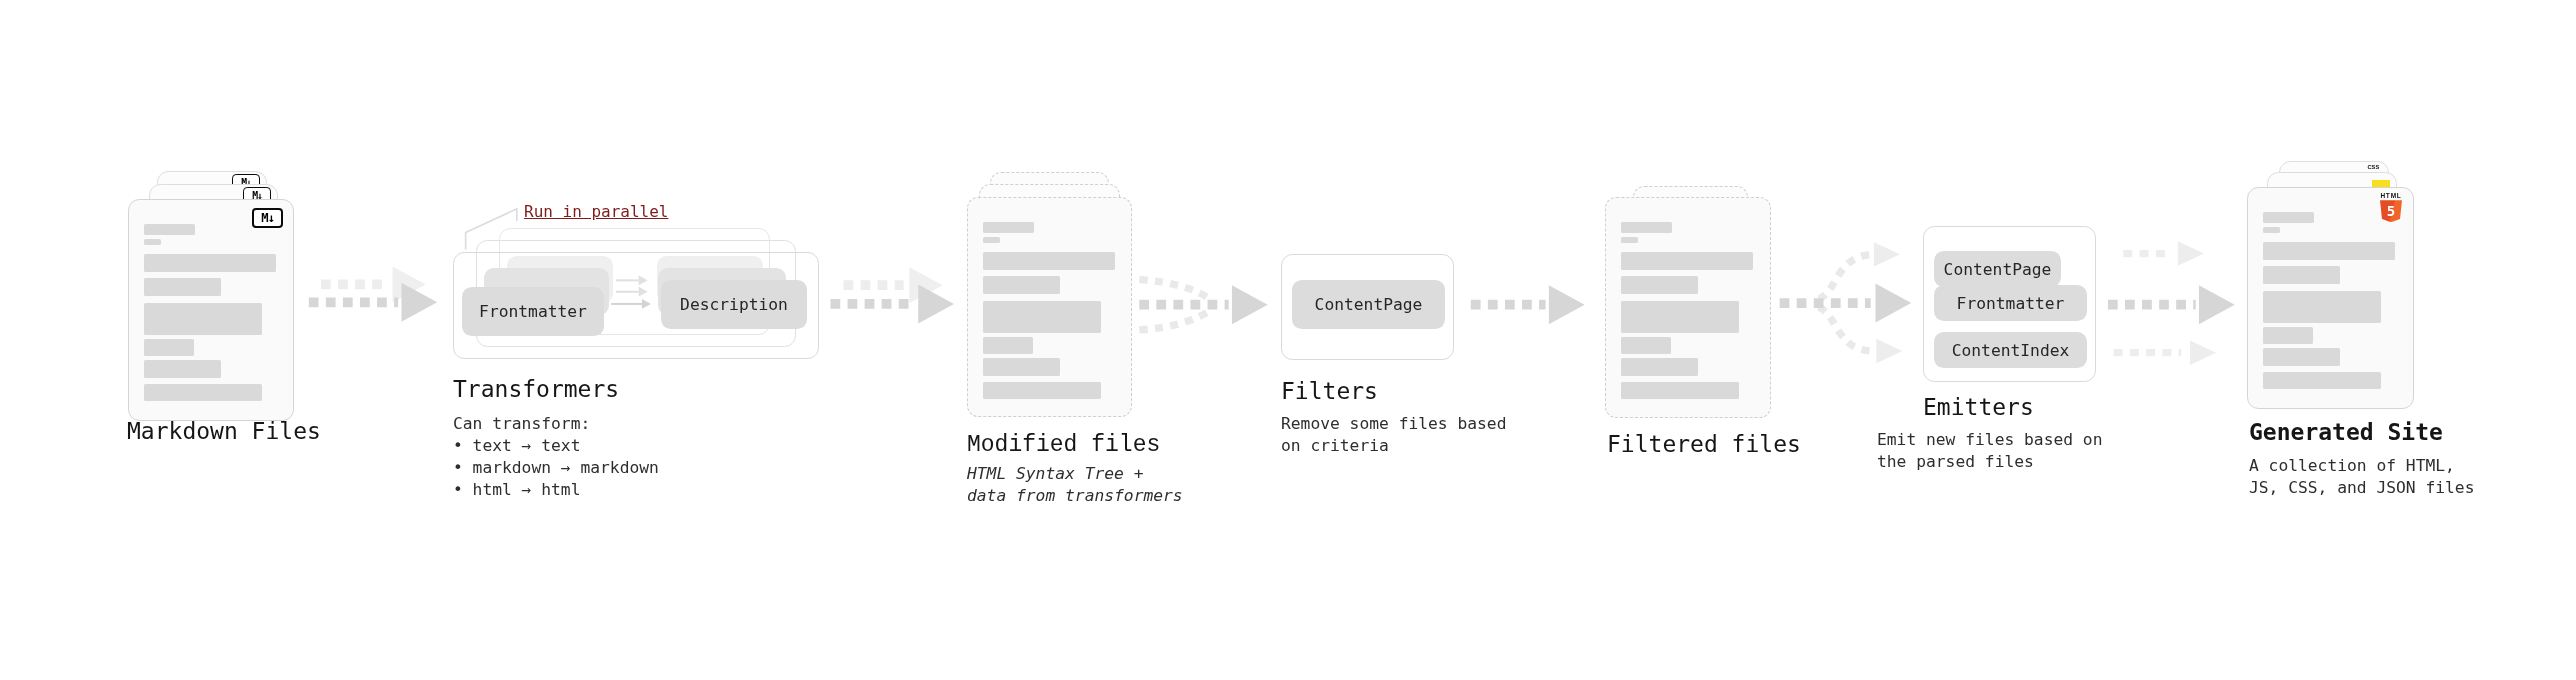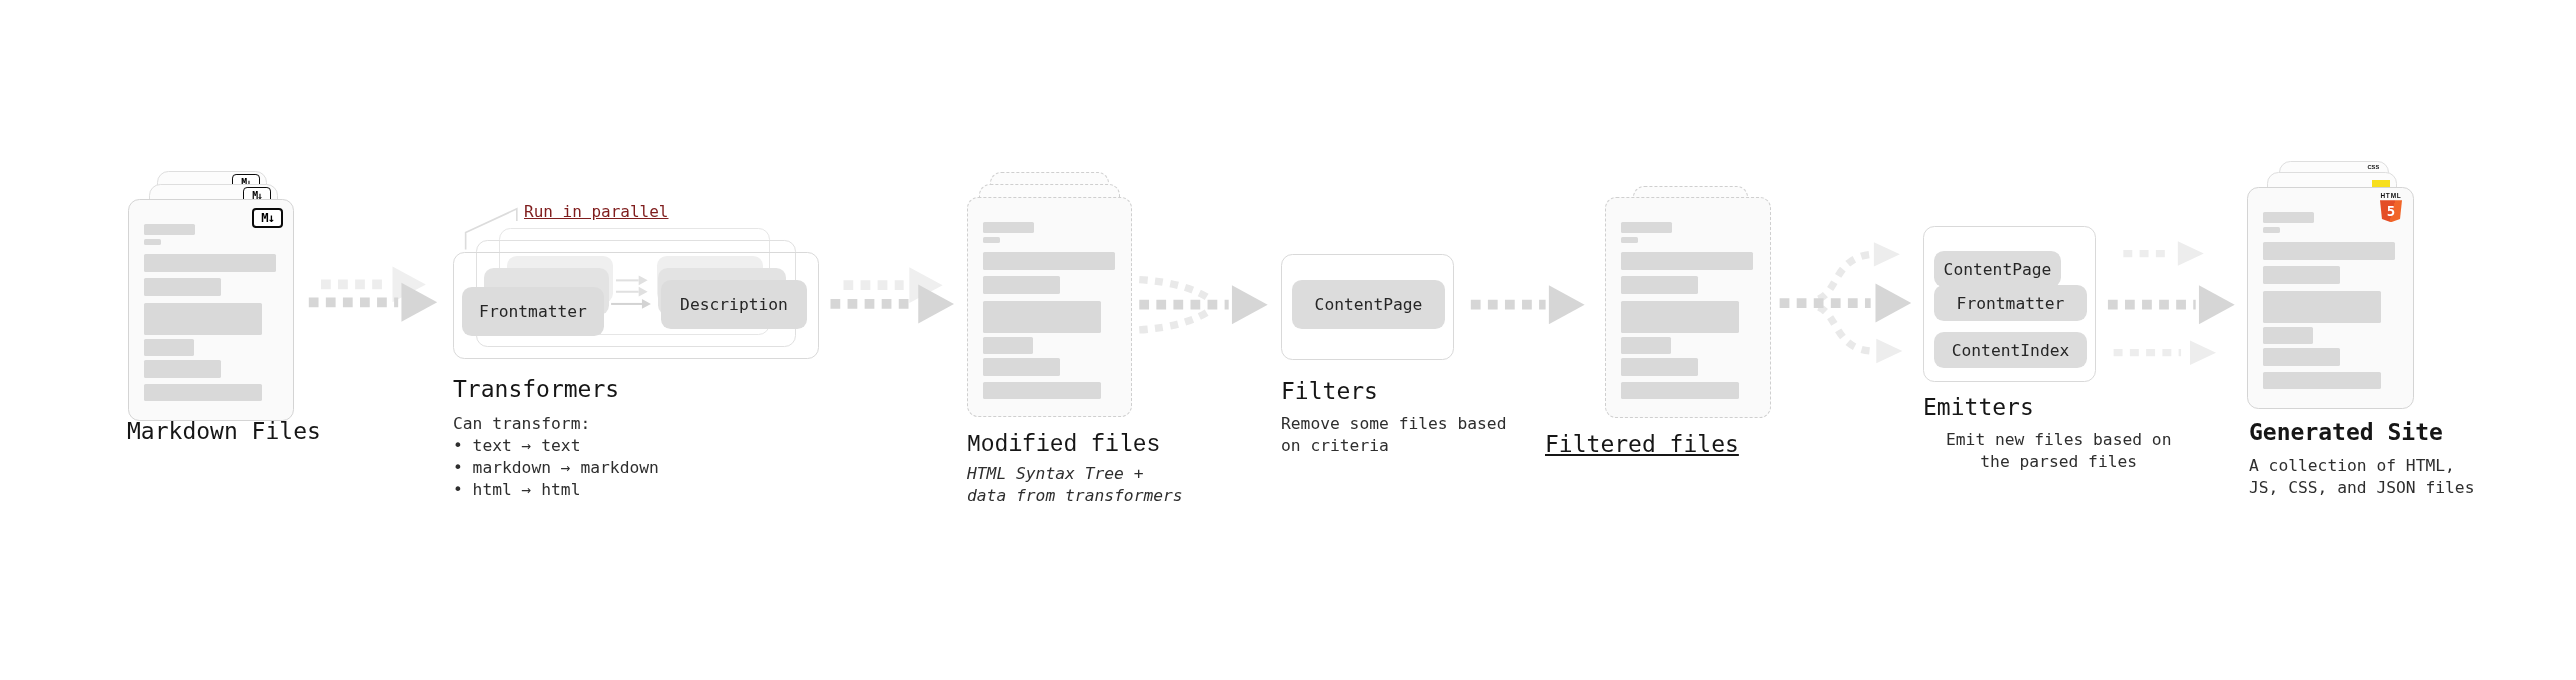--- a/index.html
+++ b/index.html
@@ -189,30 +189,30 @@
       <div class="bar b1"></div>
         <div class="bar b2"></div>
         <div class="bar b3"></div>
         <div class="bar b4"></div>
       <div class="bar b5"></div>
         <div class="bar b6"></div>
         <div class="bar b7"></div>
         <div class="bar b8"></div>
     </div>
   </div>
-  <div class="title" style="left:1545px;top:430px;text-decoration:underline;">Filtered files</div>
+  <div class="title" style="left:1607px;top:430px;">Filtered files</div>
 </div>
 
 <div>
   <div class="outline" style="left:1923px;top:226px;width:173px;height:156px;"></div>
   <div class="pill" style="left:1934px;top:238px;width:127px;height:36px;margin-top:13px;">ContentPage</div>
   <div class="pill" style="left:1934px;top:285px;width:153px;height:36px;">Frontmatter</div>
   <div class="pill" style="left:1934px;top:332px;width:153px;height:36px;">ContentIndex</div>
   <div class="title" style="left:1923px;top:393px;">Emitters</div>
-  <div class="desc" style="left:1946px;top:429px;text-align:center;">Emit new files based on
+  <div class="desc" style="left:1877px;top:429px;">Emit new files based on
 the parsed files</div>
 </div>
 
 <div>
   <div class="card ghost" style="left:2279px;top:161px;width:110px;height:45px;">
     <div class="css-badge">
       <div class="t">CSS</div>
       <div class="u"></div>
     </div>
   </div>

